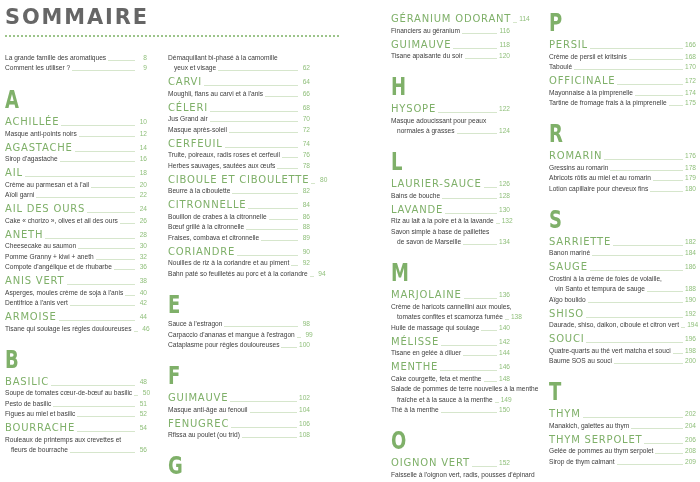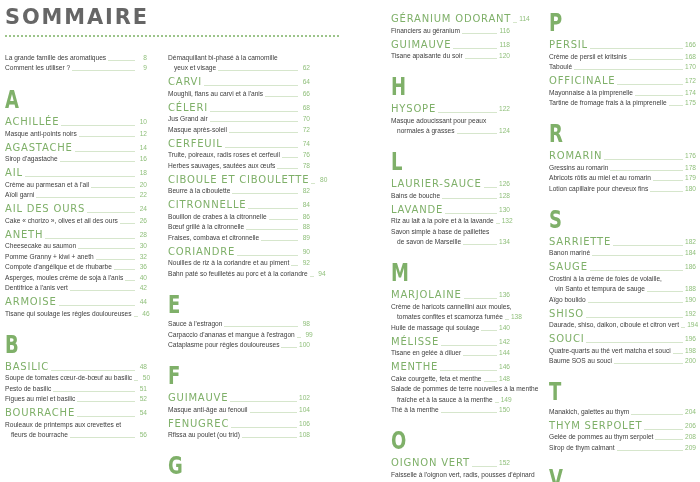--- a/index.html
+++ b/index.html
@@ -135,20 +135,25 @@
         <div class="row recipe">
           <span class="label">Pomme Granny + kiwi + aneth</span>
           <span class="leader"></span>
           <span class="page">32</span>
         </div>
         <div class="row recipe">
           <span class="label">Compote d'angélique et de rhubarbe</span>
           <span class="leader"></span>
           <span class="page">36</span>
         </div>
+        <div class="row herb">
+          <span class="label">ANIS VERT</span>
+          <span class="leader"></span>
+          <span class="page">38</span>
+        </div>
         <div class="row recipe">
           <span class="label">Asperges, moules crème de soja à l'anis</span>
           <span class="leader"></span>
           <span class="page">40</span>
         </div>
         <div class="row recipe">
           <span class="label">Dentifrice à l'anis vert</span>
           <span class="leader"></span>
           <span class="page">42</span>
         </div>
@@ -598,20 +603,25 @@
           <span class="page">198</span>
         </div>
         <div class="row recipe">
           <span class="label">Baume SOS au souci</span>
           <span class="leader"></span>
           <span class="page">200</span>
         </div>
       </div>
       <div class="section">
         <div class="letter">T</div>
+        <div class="row herb">
+          <span class="label">THYM</span>
+          <span class="leader"></span>
+          <span class="page">202</span>
+        </div>
         <div class="row recipe">
           <span class="label">Manakich, galettes au thym</span>
           <span class="leader"></span>
           <span class="page">204</span>
         </div>
         <div class="row herb">
           <span class="label">THYM SERPOLET</span>
           <span class="leader"></span>
           <span class="page">206</span>
         </div>

